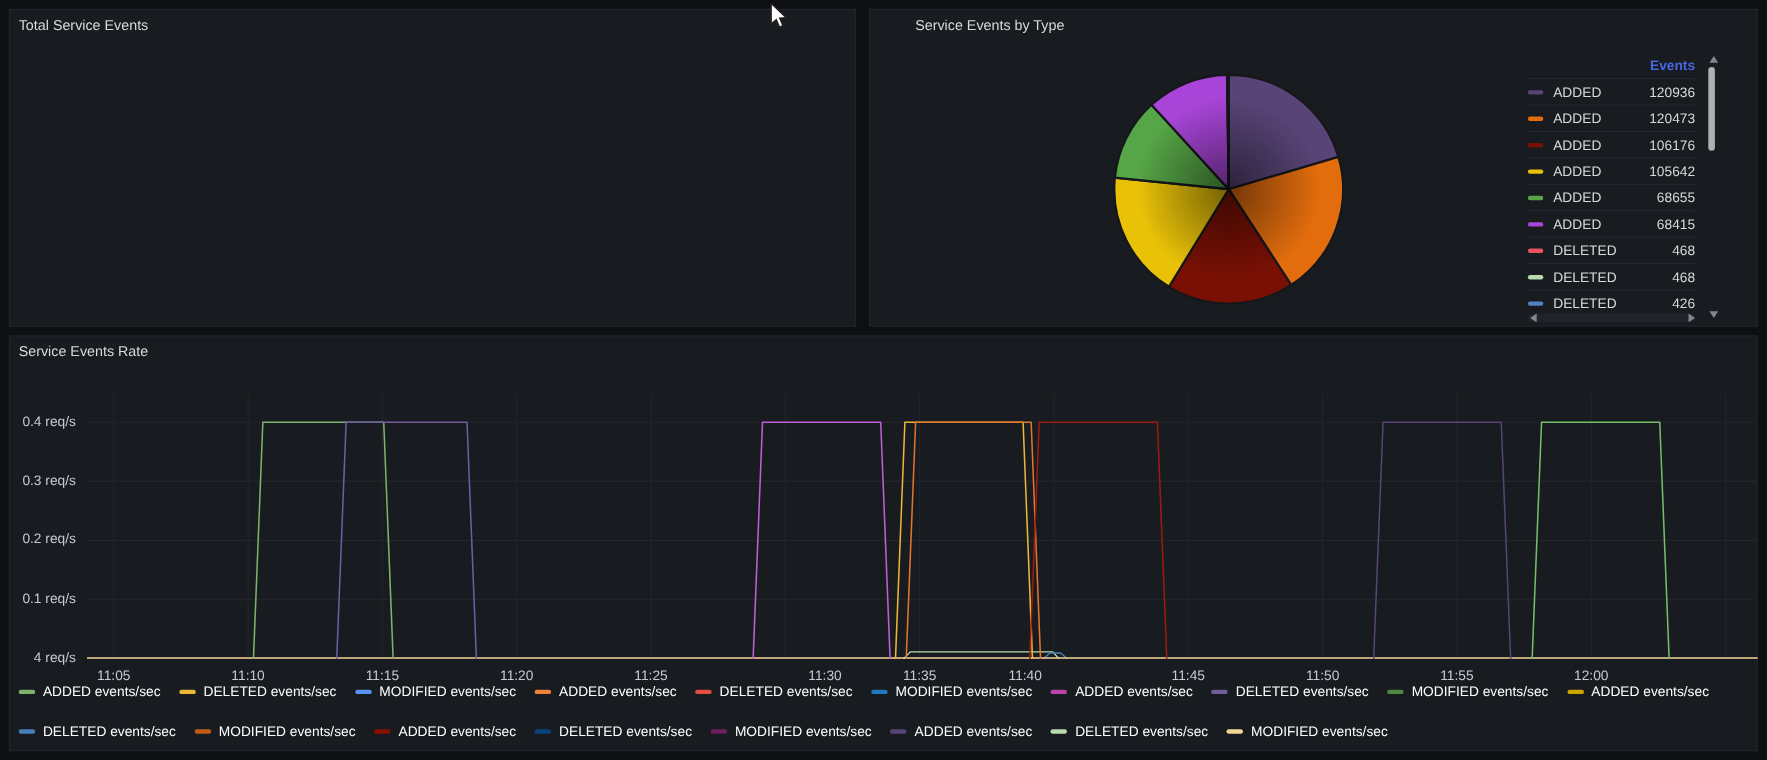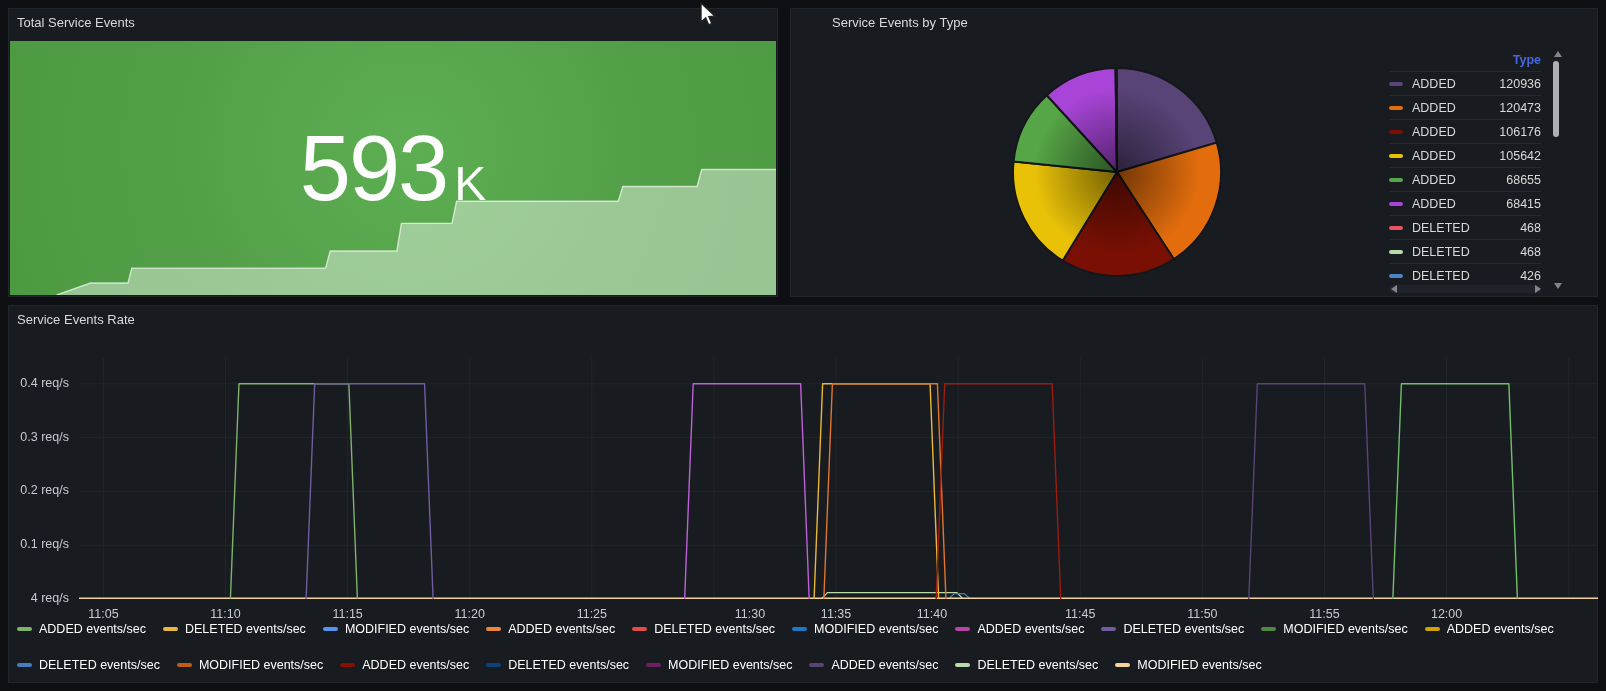--- a/index.html
+++ b/index.html
@@ -62,30 +62,20 @@
   .legend-break{flex-basis:100%;height:0;}
 
   #cursor{position:absolute;left:698px;top:2px;pointer-events:none;}
 </style>
 </head>
 <body>
 
 <section class="panel" id="stat-panel">
   <div class="panel-header">
     <span>Total Service Events</span>
-  </div>
-  <div class="stat-body">
-    <svg id="sparkline-svg" viewBox="0 0 767 255" preserveAspectRatio="none">
-        <polygon points="46.787,255 80.535,243.015 118.118,243.015 121.953,227.97 316.00399999999996,227.97 320.606,210.885 387.335,210.885 391.937,183.09 442.55899999999997,183.09 447.16099999999994,160.905 608.998,160.905 613.6,146.115 687.999,146.115 692.601,129.03 767,129.03 767,255 46.787,255" fill="rgba(255,255,255,0.42)"></polygon>
-        <polyline points="46.787,255 80.535,243.015 118.118,243.015 121.953,227.97 316.00399999999996,227.97 320.606,210.885 387.335,210.885 391.937,183.09 442.55899999999997,183.09 447.16099999999994,160.905 608.998,160.905 613.6,146.115 687.999,146.115 692.601,129.03 767,129.03" fill="none" stroke="rgba(255,255,255,0.65)" stroke-width="1.4"></polyline>
-      </svg>
-    <div class="stat-value-wrap">
-      <span class="stat-value">593</span>
-      <span class="stat-suffix">K</span>
-    </div>
   </div>
 </section>
 
 <section class="panel" id="pie-panel">
   <div class="panel-header">
     <span>Service Events by Type</span>
   </div>
   <svg id="pie-svg" viewBox="0 0 216 216">
       <defs>
         <radialGradient id="pieShade" cx="50%" cy="50%" r="50%">
@@ -99,21 +89,21 @@
       <path d="M108,108 L164.81,195.11 A104,104 0 0 1 53.67,196.68 Z" fill="#7A1004" stroke="#15171B" stroke-width="2"></path>
       <path d="M108,108 L53.67,196.68 A104,104 0 0 1 4.53,97.54 Z" fill="#E9C208" stroke="#15171B" stroke-width="2"></path>
       <path d="M108,108 L4.53,97.54 A104,104 0 0 1 37.80,31.27 Z" fill="#56A546" stroke="#15171B" stroke-width="2"></path>
       <path d="M108,108 L37.80,31.27 A104,104 0 0 1 106.50,4.01 Z" fill="#A845D8" stroke="#15171B" stroke-width="2"></path>
       <path d="M108,108 L106.50,4.01 A104,104 0 0 1 107.01,4.00 Z" fill="#E8535F" stroke="#15171B" stroke-width="2"></path>
       <path d="M108,108 L107.01,4.00 A104,104 0 0 1 107.53,4.00 Z" fill="#B7DBAB" stroke="#15171B" stroke-width="2"></path>
       <path d="M108,108 L107.53,4.00 A104,104 0 0 1 108.00,4.00 Z" fill="#4E82C4" stroke="#15171B" stroke-width="2"></path>
       <circle cx="108" cy="108" r="104" fill="url(#pieShade)" pointer-events="none"></circle>
     </svg>
   <div class="pie-legend">
-    <div class="pie-legend-header">Type</div>
+    <div class="pie-legend-header">Events</div>
     <div id="pie-rows">
         <div class="pie-row">
           <span class="swatch" style="background: rgb(88, 68, 119);"></span>
           <span class="plabel">ADDED</span>
           <span class="pvalue">120936</span>
         </div>
         <div class="pie-row">
           <span class="swatch" style="background: rgb(227, 109, 13);"></span>
           <span class="plabel">ADDED</span>
           <span class="pvalue">120473</span>

